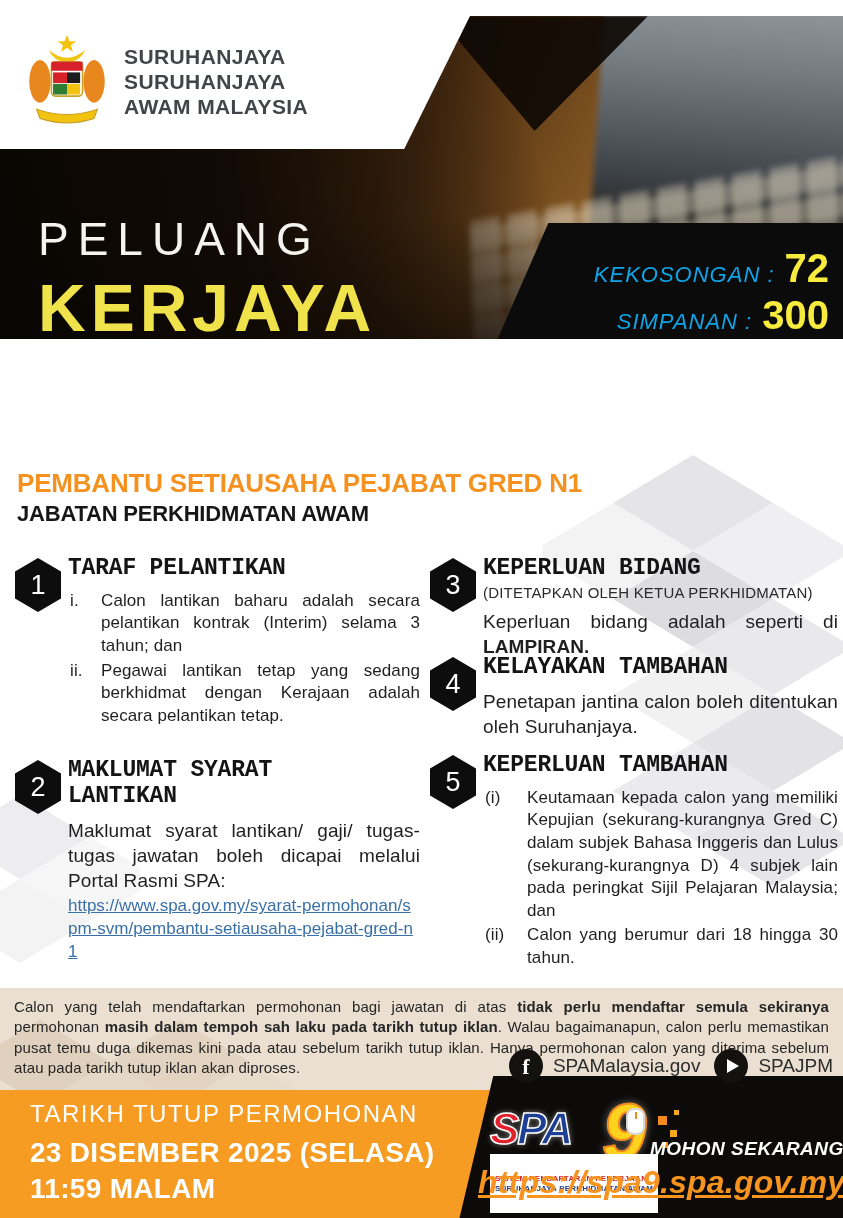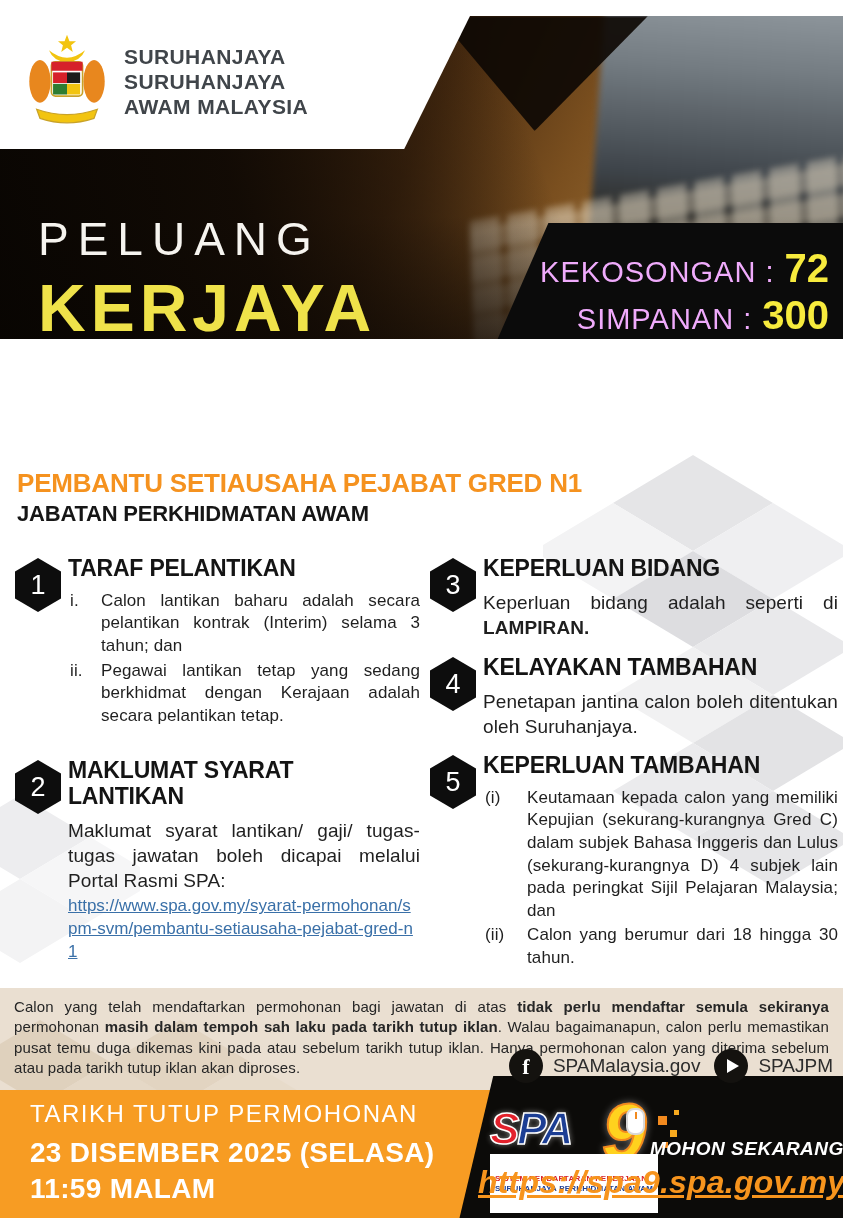--- a/index.html
+++ b/index.html
@@ -30,42 +30,42 @@
   .agency{color:#40454a;font-weight:800;font-size:21px;line-height:1.18;letter-spacing:.4px;}
 
   .hero{position:absolute;left:38px;top:196px;}
   .hero .l1{color:#f6f4ef;font-weight:400;font-size:46px;letter-spacing:9px;}
   .hero .l2{color:var(--yellow);font-weight:800;font-size:66px;letter-spacing:5px;margin-top:4px;}
 
   .stats-panel{position:absolute;left:488px;top:207px;width:355px;height:138px;background:#0b0b0b;
         clip-path:polygon(17% 0,100% 0,100% 100%,0 100%);box-sizing:border-box;
         display:flex;flex-direction:column;justify-content:center;gap:2px;padding-right:14px;}
   .stat-row{display:flex;justify-content:flex-end;align-items:baseline;gap:10px;}
-  .stat-label{color:#f0abfc;font-size:29px;font-weight:400;letter-spacing:1px;}
+  .stat-label{color:#0ea5e9;font-size:22px;font-weight:400;letter-spacing:1px;font-style:italic;}
   .stat-value{color:var(--yellow-num);font-size:40px;font-weight:800;}
 
   .group-panel{position:absolute;left:455px;top:345px;width:388px;height:110px;background:var(--orange);
         clip-path:polygon(14.2% 0,100% 0,100% 100%,1.3% 100%);}
   .bulb-wrap{position:absolute;left:93px;top:21px;width:84px;height:84px;}
   .group-text{position:absolute;left:170px;top:26px;color:#0f172a;}
   .group-kicker{font-size:15px;letter-spacing:1.2px;font-weight:400;opacity:.95;}
   .group-value{font-size:21px;font-weight:800;margin-top:8px;letter-spacing:.5px;}
 
   
   .content{position:absolute;left:0;top:455px;width:843px;height:533px;background:#fff;}
   .deco{position:absolute;pointer-events:none;}
   .job-title{position:absolute;left:17px;top:13px;color:var(--orange-text);font-size:26px;font-weight:800;letter-spacing:-.2px;}
   .job-dept{position:absolute;left:17px;top:46px;color:#161616;font-size:22px;font-weight:800;letter-spacing:-.2px;}
 
   .sec{position:absolute;}
   .hex{position:absolute;left:0;top:2px;width:46px;height:54px;background:#0d0d0d;color:#fff;
        clip-path:polygon(50% 0,100% 25%,100% 75%,50% 100%,0 75%,0 25%);
        display:flex;align-items:center;justify-content:center;font-size:27px;font-weight:400;}
   .sec-body{margin-left:53px;}
-  .sec-title{color:#141414;font-size:23px;font-weight:800;line-height:1.12;letter-spacing:-.2px;}
+  .sec-title{color:#141414;font-size:23px;font-weight:800;line-height:1.12;letter-spacing:-.2px;font-family:Liberation Mono, monospace;}
   .sec-sub{color:#2a2a2a;font-size:15px;font-weight:400;margin-top:2px;letter-spacing:.2px;}
   .sec-text{color:#1f1f1f;font-size:19px;line-height:1.33;text-align:justify;margin-top:8px;letter-spacing:.1px;}
   .sec-text b{font-weight:800;}
   .list{margin-top:8px;}
   .li{position:relative;color:#1f1f1f;font-size:17px;line-height:1.33;text-align:justify;letter-spacing:.1px;margin-top:2px;}
   .li .mk{position:absolute;left:2px;top:0;}
   .li.roman{padding-left:33px;}
   .li.paren{padding-left:44px;}
   a.link{color:var(--link);text-decoration:underline;word-break:break-all;font-size:17px;line-height:1.35;display:block;margin-top:2px;}
 
@@ -232,20 +232,21 @@
         <a class="link" href="#">https://www.spa.gov.my/syarat-permohonan/spm-svm/pembantu-setiausaha-pejabat-gred-n1</a>
       </div>
     </div>
 
     <div class="sec" style="left:430px;top:101px;width:408px;">
       <div class="hex">
           <span>3</span>
         </div>
       <div class="sec-body">
         <div class="sec-title">KEPERLUAN BIDANG</div>
+        <div class="sec-sub">(DITETAPKAN OLEH KETUA PERKHIDMATAN)</div>
         <div class="sec-text">
           <span>Keperluan bidang adalah seperti di </span><b>LAMPIRAN.</b>
         </div>
       </div>
     </div>
 
     <div class="sec" style="left:430px;top:200px;width:408px;">
       <div class="hex">
           <span>4</span>
         </div>

